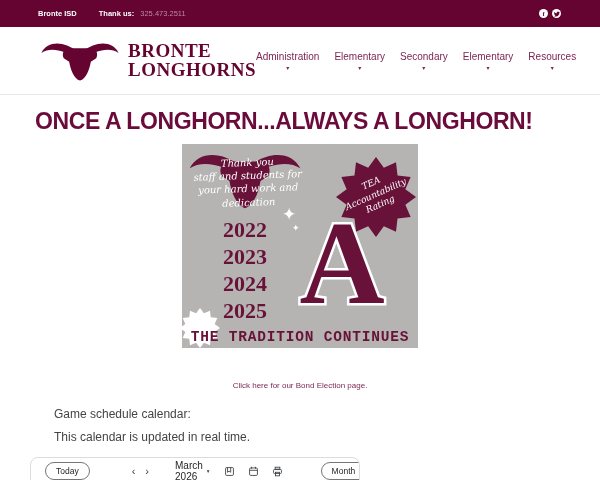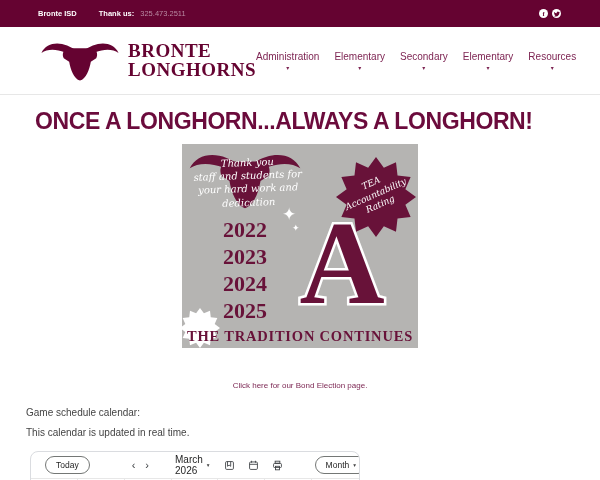--- a/index.html
+++ b/index.html
@@ -71,29 +71,29 @@
     position:absolute;left:10px;top:72px;width:106px;text-align:center;
     font-family:"Liberation Serif", serif;font-weight:bold;
     color:#681239;font-size:22px;line-height:27px;
   }
   .big-a{position:absolute;left:90px;top:56px;width:140px;height:122px;}
   .sparkle1{position:absolute;left:100px;top:60px;color:#fff;font-size:17px;}
   .sparkle2{position:absolute;left:110px;top:79px;color:#fff;font-size:9px;}
   .white-star{position:absolute;left:-2px;top:164px;width:40px;height:40px;}
   .tagline{
     position:absolute;left:0;bottom:3px;width:100%;text-align:center;
-    font-family:Liberation Serif, serif;font-weight:bold;
+    font-family:Liberation Mono, monospace;font-weight:bold;
     color:#681239;font-size:14.5px;letter-spacing:0.8px;white-space:nowrap;
   }
   
   .bond-link{
     margin-top:33px;text-align:center;
     color:#7d2854;font-size:8px;cursor:pointer;
   }
-  .intro{margin:0 0 0 26px;color:#444;font-size:10px;}
+  .intro{margin:0 0 0 54px;color:#444;font-size:12px;}
   .intro1{margin-top:17px;}
   .intro2{margin-top:9px;}
   
   .cal{
     margin:13px 0 0 30px;width:330px;height:61px;
     border:1px solid #dadce0;border-radius:8px 8px 0 0;
     background:#fff;overflow:hidden;box-sizing:border-box;
   }
   .cal-toolbar{
     height:26px;display:flex;align-items:center;padding:0 8px 0 14px;gap:14px;
@@ -105,21 +105,21 @@
   }
   .cal-chevrons{display:flex;gap:10px;margin-left:28px;}
   .chev{font-size:11px;color:#3c4043;line-height:1;cursor:pointer;}
   .cal-month{
     margin-left:12px;font-size:10px;color:#1f1f1f;
     display:flex;align-items:center;gap:4px;cursor:pointer;
   }
   .tb-caret{font-size:5.5px;color:#444;}
   .cal-icons{margin-left:auto;display:flex;gap:13px;align-items:center;}
   .cal-icons svg{width:11px;height:11px;stroke:#3c4043;fill:none;stroke-width:1.1;cursor:pointer;}
-  .view-pill{margin-left:18px;margin-right:28px;}
+  .view-pill{margin-left:24px;margin-right:28px;}
   .cal-grid{
     display:grid;grid-template-columns:repeat(7,1fr);
     border-top:1px solid #e7e7e7;height:36px;
   }
   .cal-col{border-right:1px solid #e7e7e7;padding-top:2px;overflow:hidden;}
   .cal-col:last-child{border-right:none;}
   .dow{font-size:5.5px;color:#70757a;text-align:center;letter-spacing:0.4px;}
   .dnum{font-size:7.5px;color:#3c4043;text-align:center;margin-top:1px;font-weight:bold;}
 </style>
 </head>

